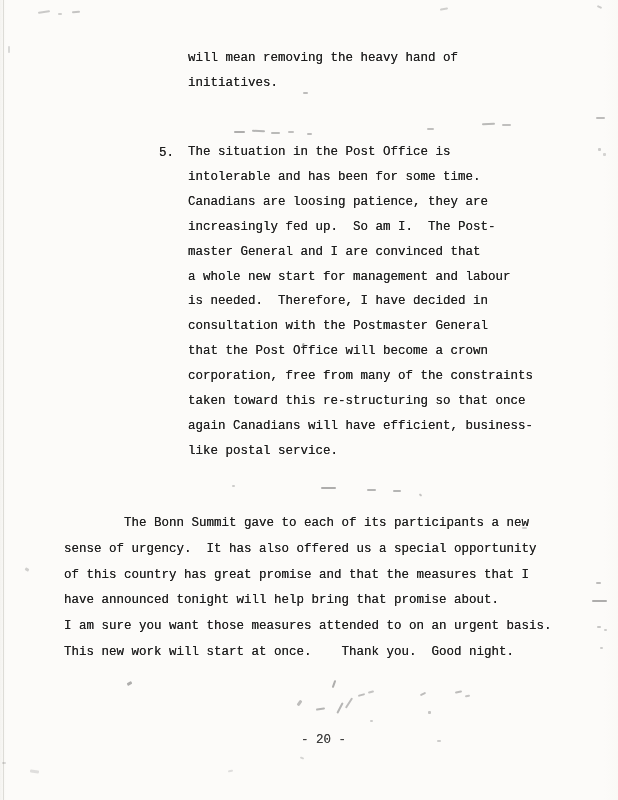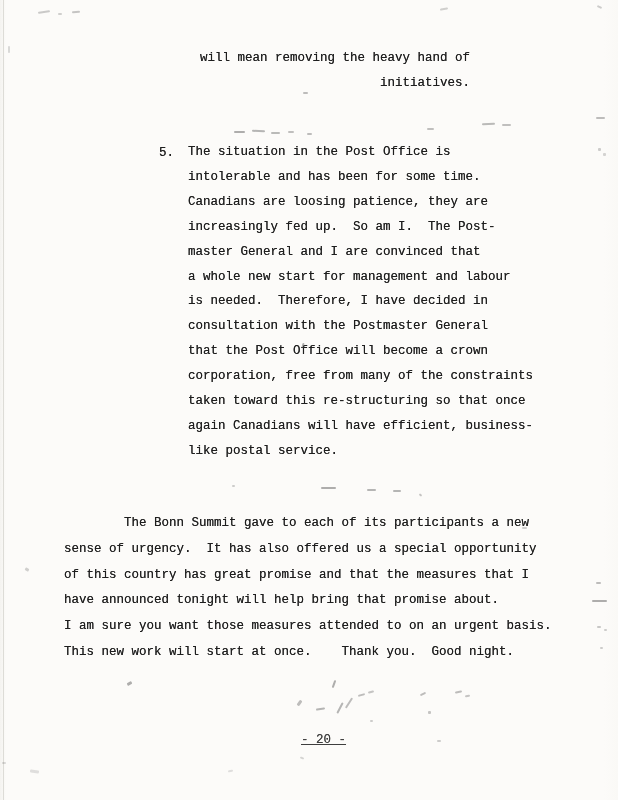--- a/index.html
+++ b/index.html
@@ -26,23 +26,22 @@
     position: absolute;
     left: 3px;
     top: 0;
     width: 1px;
     height: 800px;
     background: #dddcd7;
   }
   .block { position: absolute; }
   .tline { white-space: pre; }
   .intro {
-    left: 200px;
+    left: 188px;
     top: 46px;
-    text-align: right;
   }
   .intro .tline { line-height: 25px; }
   .item-number {
     position: absolute;
     left: 159px;
     top: 146px;
     white-space: pre;
   }
   .item5 {
     left: 188px;
@@ -53,21 +52,20 @@
     left: 64px;
     top: 511px;
   }
   .closing .tline { line-height: 25.8px; }
   .pagenum {
     position: absolute;
     left: 301px;
     top: 733px;
     white-space: pre;
     opacity: 0.85;
-    text-decoration: underline;
   }
   .art {
     position: absolute;
     background: #5f5f5f;
     border-radius: 1px;
   }
 </style>
 </head>
 <body>
 

